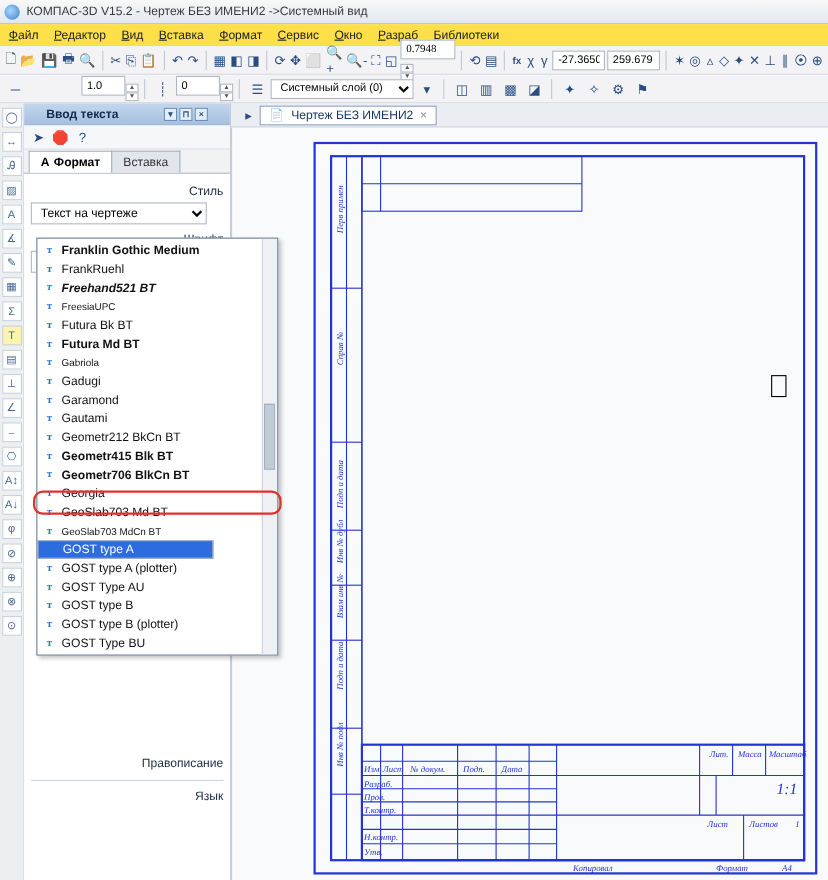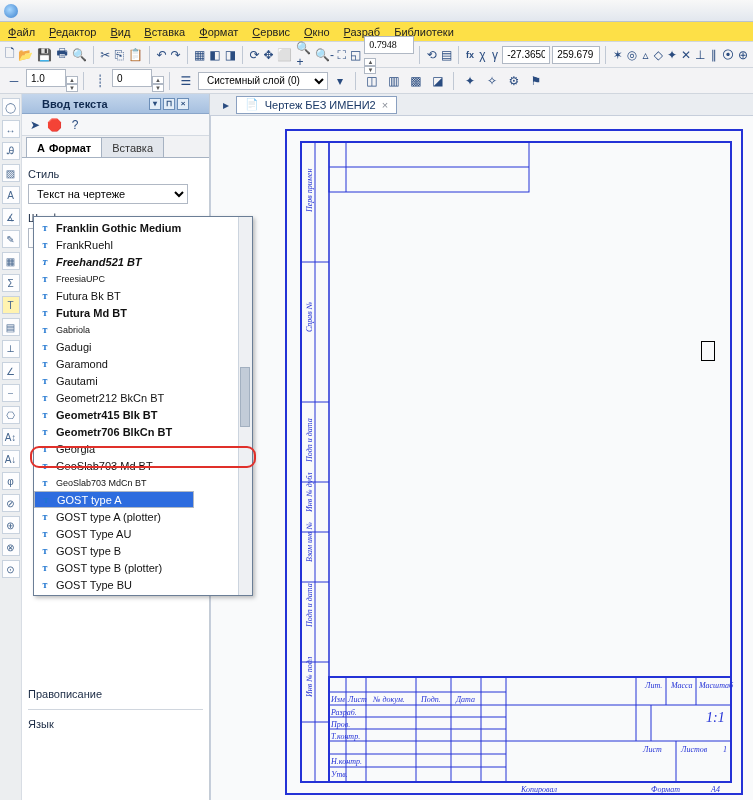--- a/index.html
+++ b/index.html
@@ -32,21 +32,21 @@
 .panel { flex:1; display:flex; flex-direction:column; }
 .panel-hdr { height:20px; background:linear-gradient(#c4d6ec,#a6c0e0); color:#102a50; font-weight:bold; display:flex; align-items:center; padding:0 20px; font-size:11px; border-bottom:1px solid #8aa6ca; }
 .panel-hdr .wctrl { margin-left:auto; display:flex; gap:2px; }
 .panel-hdr .wctrl span { width:12px; height:12px; border:1px solid #6b8eb8; background:#e4eef8; font-size:8px; text-align:center; line-height:10px; cursor:default; color:#2a4e7e; }
 .smallbar { height:22px; background:#f6f7f9; display:flex; align-items:center; gap:2px; padding:0 4px; border-bottom:1px solid #d4dae2; }
 .smallbar .sb { width:18px; height:18px; border:1px solid transparent; font-size:12px; display:flex; align-items:center; justify-content:center; color:#2a4c80; cursor:default; }
 .tabs { height:22px; background:#f1f2f4; display:flex; align-items:flex-end; padding-left:4px; border-bottom:1px solid #a6b2c2; }
 .tab { height:20px; padding:0 10px; font-size:11px; display:flex; align-items:center; border:1px solid #a6b2c2; border-bottom:none; margin-right:-1px; background:#e2e6ec; color:#333; cursor:default; }
 .tab.active { background:#fff; font-weight:bold; color:#000; z-index:2; }
 .panel-body { padding:6px 6px; display:flex; flex-direction:column; gap:4px; background:#fff; flex:1; overflow:visible; }
-.lbl { font-size:11px; color:#1a2a44; margin-top:4px; }
+.lbl { font-size:11px; color:#1a2a44; margin-top:4px;text-align:right; }
 .sel { height:20px; border:1px solid #b0b8c4; background:#fff; font-size:11px; padding:2px 4px; width:160px; }
 .fontbox { position:relative; height:20px; border:1px solid #b0b8c4; background:#fff; width:160px; display:flex; align-items:center; padding:0 4px; font-size:11px; }
 .fontbox .ddbtn { position:absolute; right:0; top:0; width:16px; height:18px; background:#f0e8c0; border-left:1px solid #b0b8c4; display:flex; align-items:center; justify-content:center; font-size:7px; cursor:default; color:#666; }
 
 
 .fontlist { position:absolute; left:33px; top:216px; width:220px; max-height:380px; background:#fff; border:1px solid #6b7e96; z-index:50; overflow:hidden; box-shadow:2px 2px 4px rgba(0,0,0,.25); }
 .fontlist .scroll { width:14px; background:#eef0f3; position:absolute; right:0; top:0; bottom:0; border-left:1px solid #ccd4de; }
 .fontlist .thumb { position:absolute; right:2px; top:150px; width:10px; height:60px; background:#c2ccd8; border:1px solid #a2b0c0; }
 .fontlist .items { padding:2px 0; }
 .fi { display:flex; align-items:center; height:17px; padding:0 6px 0 4px; font-size:11px; color:#111; cursor:default; white-space:nowrap; }
@@ -69,20 +69,21 @@
 svg.sheet line, svg.sheet rect, svg.sheet path { stroke:#2432d6; stroke-width:1; fill:none; }
 svg.sheet .thick { stroke-width:2; }
 svg.sheet text { fill:#2432d6; font-size:8px; font-family:serif; font-style:italic; }
 .cursor-box { position:absolute; left:490px; top:225px; width:14px; height:20px; border:1.5px solid #000; }
 </style>
 </head>
 <body>
 
 <div class="titlebar">
   <div class="appicon"></div>
+  <span>КОМПАС-3D V15.2  -  Чертеж БЕЗ ИМЕНИ2 -&gt;Системный вид</span>
 </div>
 
 <div class="menubar">
   <span>Файл</span>
   <span>Редактор</span>
   <span>Вид</span>
   <span>Вставка</span>
   <span>Формат</span>
   <span>Сервис</span>
   <span>Окно</span>
@@ -136,21 +137,21 @@
   <span class="tbtn">✦</span>
   <span class="tbtn">✕</span>
   <span class="tbtn">⊥</span>
   <span class="tbtn">∥</span>
   <span class="tbtn">⦿</span>
   <span class="tbtn">⊕</span>
 </div>
 
 <div class="toolbar">
   <span class="tbtn">─</span>
-  <span class="spin"><input class="tinput" style="width: 40px;" value="1.0"><span class="arr">
+  <span class="spin"><input class="tinput" style="width: 40px; margin-left: 48px;" value="1.0"><span class="arr">
         <span>▲</span>
         <span>▼</span>
       </span></span>
   <span class="tsep"></span>
   <span class="tbtn">┊</span>
   <span class="spin"><input class="tinput" style="width: 40px;" value="0"><span class="arr">
         <span>▲</span>
         <span>▼</span>
       </span></span>
   <span class="tsep"></span>

